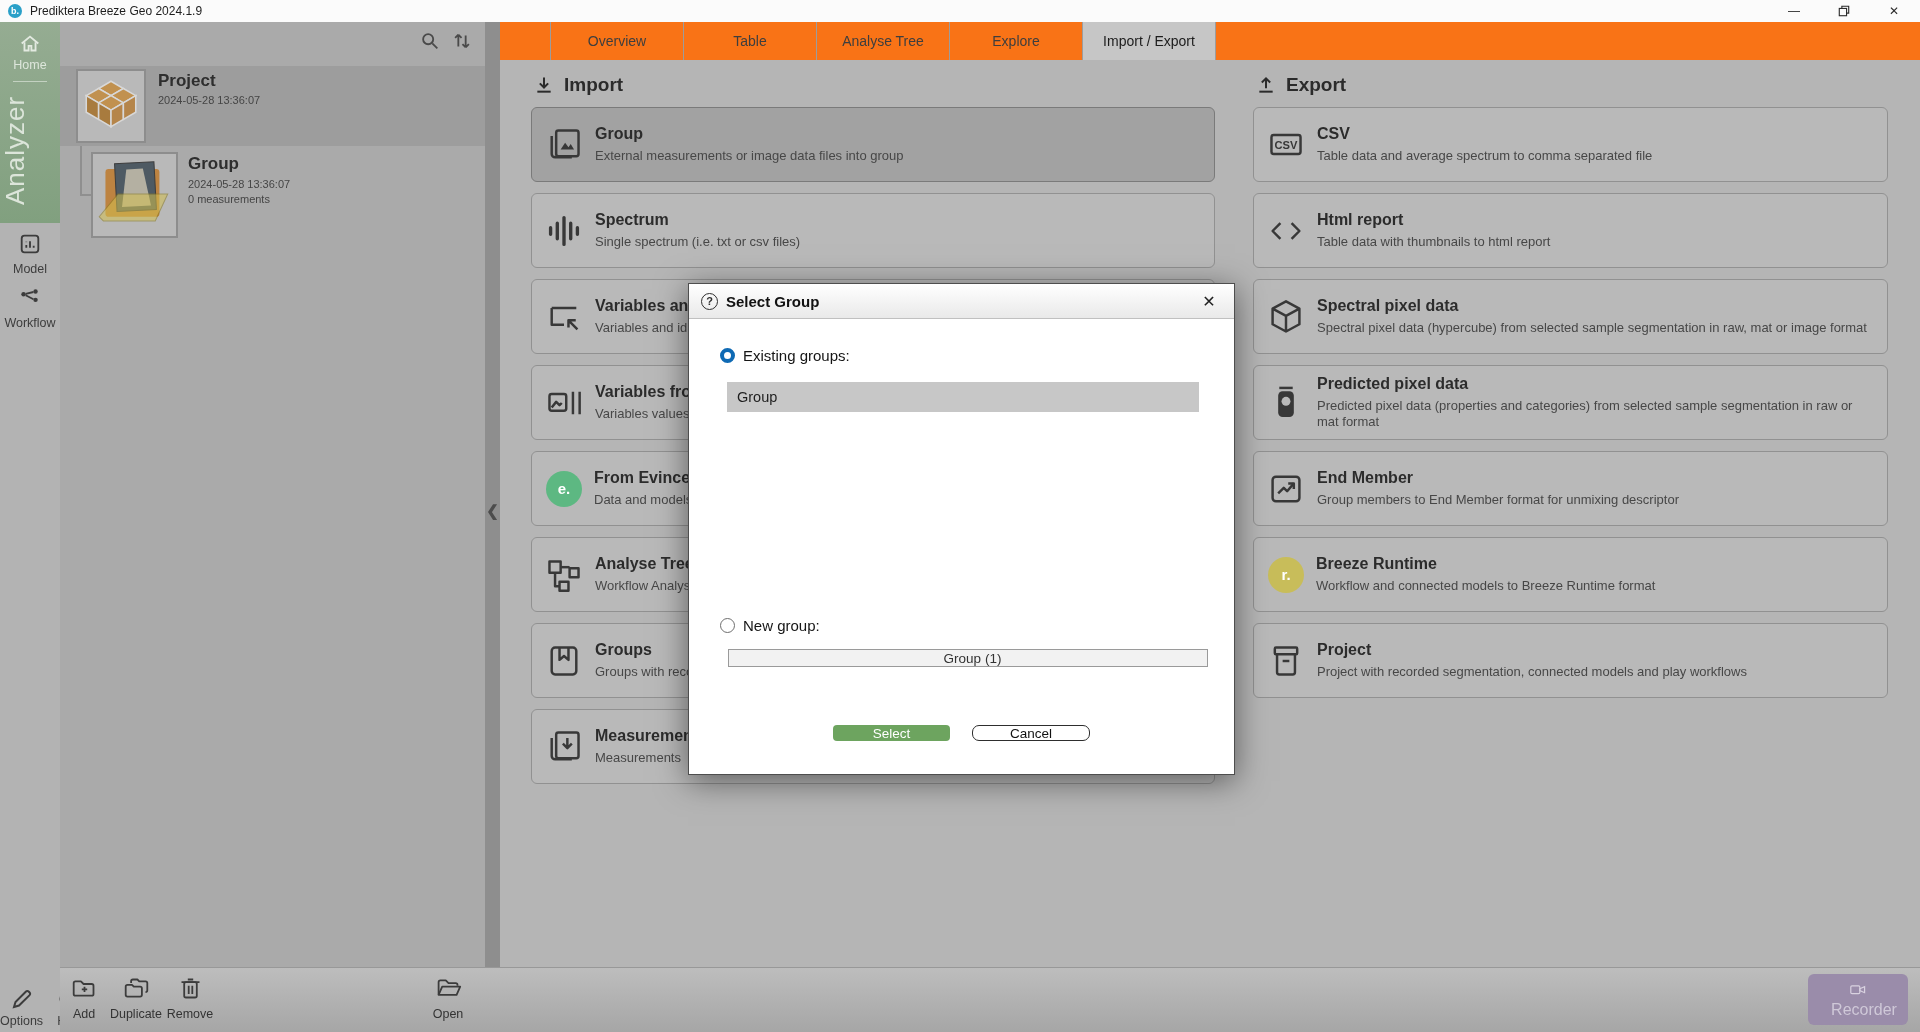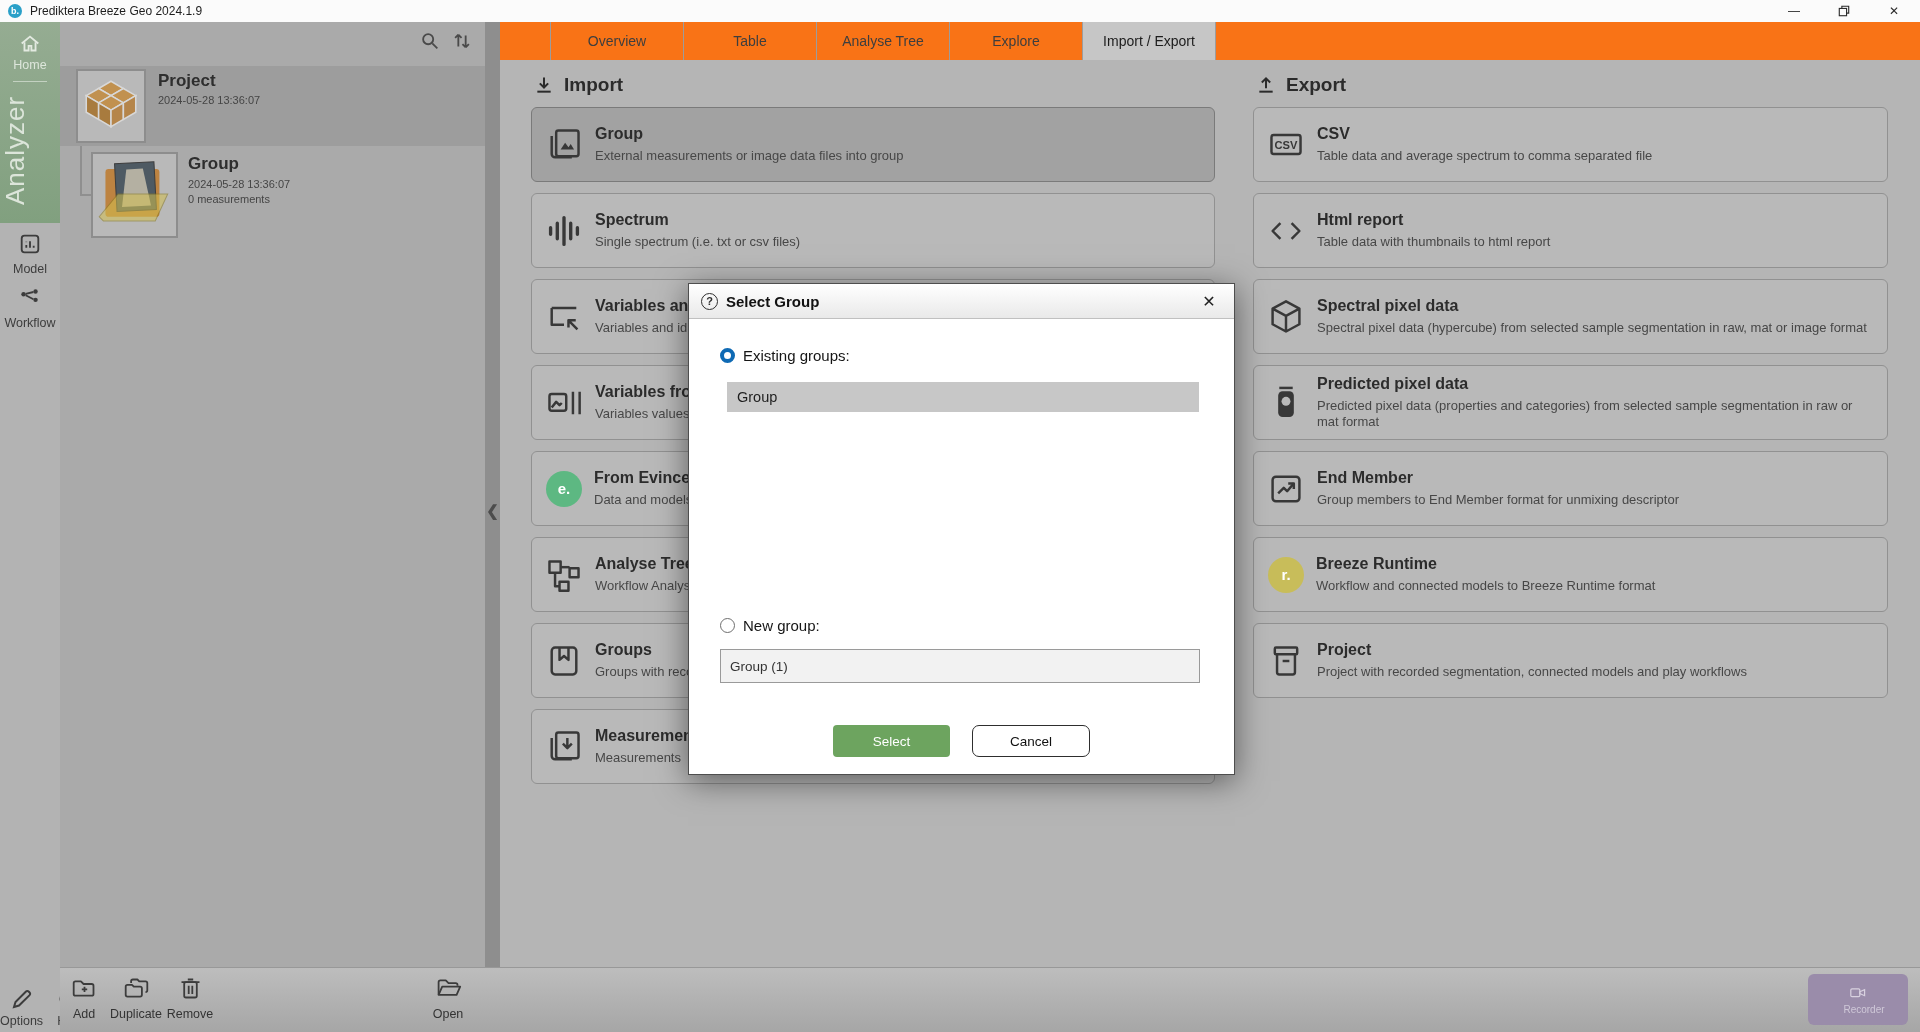--- a/index.html
+++ b/index.html
@@ -107,21 +107,21 @@
   .tb-item svg { width:27px; height:27px; stroke:#3c3c3c; stroke-width:2; fill:none; stroke-linejoin:round; }
   .tb-label { font-size:12.5px; margin-top:1px; }
   [data-name="toolbar-item-add"] { left:0px; width:48px; }
   [data-name="toolbar-item-duplicate"] { left:44px; width:64px; }
   [data-name="toolbar-item-remove"] { left:104px; width:52px; }
   [data-name="toolbar-item-open"] { left:362px; width:52px; }
   .recorder { position:absolute; right:12px; top:6px; width:100px; height:51px; border-radius:6px;
     background:var(--recorder-purple,#9a8caa); display:flex; flex-direction:column; align-items:center;
     justify-content:center; gap:2px; }
   .recorder svg { width:24px; height:18px; stroke:#d9d2e0; stroke-width:2; fill:none; }
-  .recorder-label { font-size:10px; color:#cfc8d8;margin-left:12px; }
+  .recorder-label { font-size:16px; color:#cfc8d8;margin-left:12px; }
 
   
   .dialog { position:absolute; left:688px; top:283px; width:547px; height:492px; background:#fff;
     border:1px solid #4e4e4e; box-shadow:0 6px 30px rgba(0,0,0,.5); z-index:100; }
   .dlg-titlebar { position:absolute; left:0; top:0; right:0; height:35px;
     background:linear-gradient(#ffffff,#e9e9e9); border-bottom:1px solid #c0c0c0;
     display:flex; align-items:center; padding:0 12px; gap:8px; }
   .dlg-help { width:17px; height:17px; border:1.6px solid #2e2e2e; border-radius:50%; color:#2e2e2e;
     font-size:11px; font-weight:bold; display:flex; align-items:center; justify-content:center; }
   .dlg-title { font-size:15px; font-weight:bold; color:#111; }
@@ -129,25 +129,25 @@
   .dlg-body { position:absolute; left:0; top:35px; right:0; bottom:0; }
   .radio-row { position:absolute; display:flex; align-items:center; gap:8px; font-size:15px; color:#151515; }
   .radio-existing { left:31px; top:28px; }
   .radio-new { left:31px; top:298px; }
   .radio { width:15px; height:15px; border-radius:50%; background:#fff; flex:0 0 auto; }
   .radio.on { border:4.5px solid var(--radio-blue,#0f6ab4); }
   .radio.off { border:1.5px solid #6e6e6e; }
   .group-list { position:absolute; left:38px; top:63px; width:472px; }
   .group-row { height:30px; background:#c7c7c7; display:flex; align-items:center; padding-left:10px;
     font-size:14.5px; color:#1e1e1e; }
-  .new-group-input { position:absolute; left:31px; top:330px; width:480px; height:34px;
+  .new-group-input { position:absolute; left:39px; top:330px; width:480px; height:18px;
     background:#f2f2f2; border:1px solid #9a9a9a; font-size:13.5px; color:#333; padding-left:9px;
-    font-family:"Liberation Sans",sans-serif; }
+    font-family:"Liberation Sans",sans-serif;text-align:center; }
   .dlg-buttons { position:absolute; left:0; right:0; top:406px; display:flex; justify-content:center; gap:22px; }
-  .btn { height:32px; font-size:13.5px; font-family:"Liberation Sans",sans-serif; }
+  .btn { height:16px; font-size:13.5px; font-family:"Liberation Sans",sans-serif; }
   .btn-select { width:117px; background:var(--select-button,#6da45f); color:#fff; border:none; border-radius:4px; }
   .btn-cancel { width:118px; background:#fff; color:#111; border:1px solid #2e2e2e; border-radius:7px; }
 </style>
 </head>
 <body>
 
 <div class="app" data-name="app-window">
 
   <div class="titlebar" data-name="title-bar">
     <div class="app-logo" data-name="breeze-logo-icon">b.</div>

